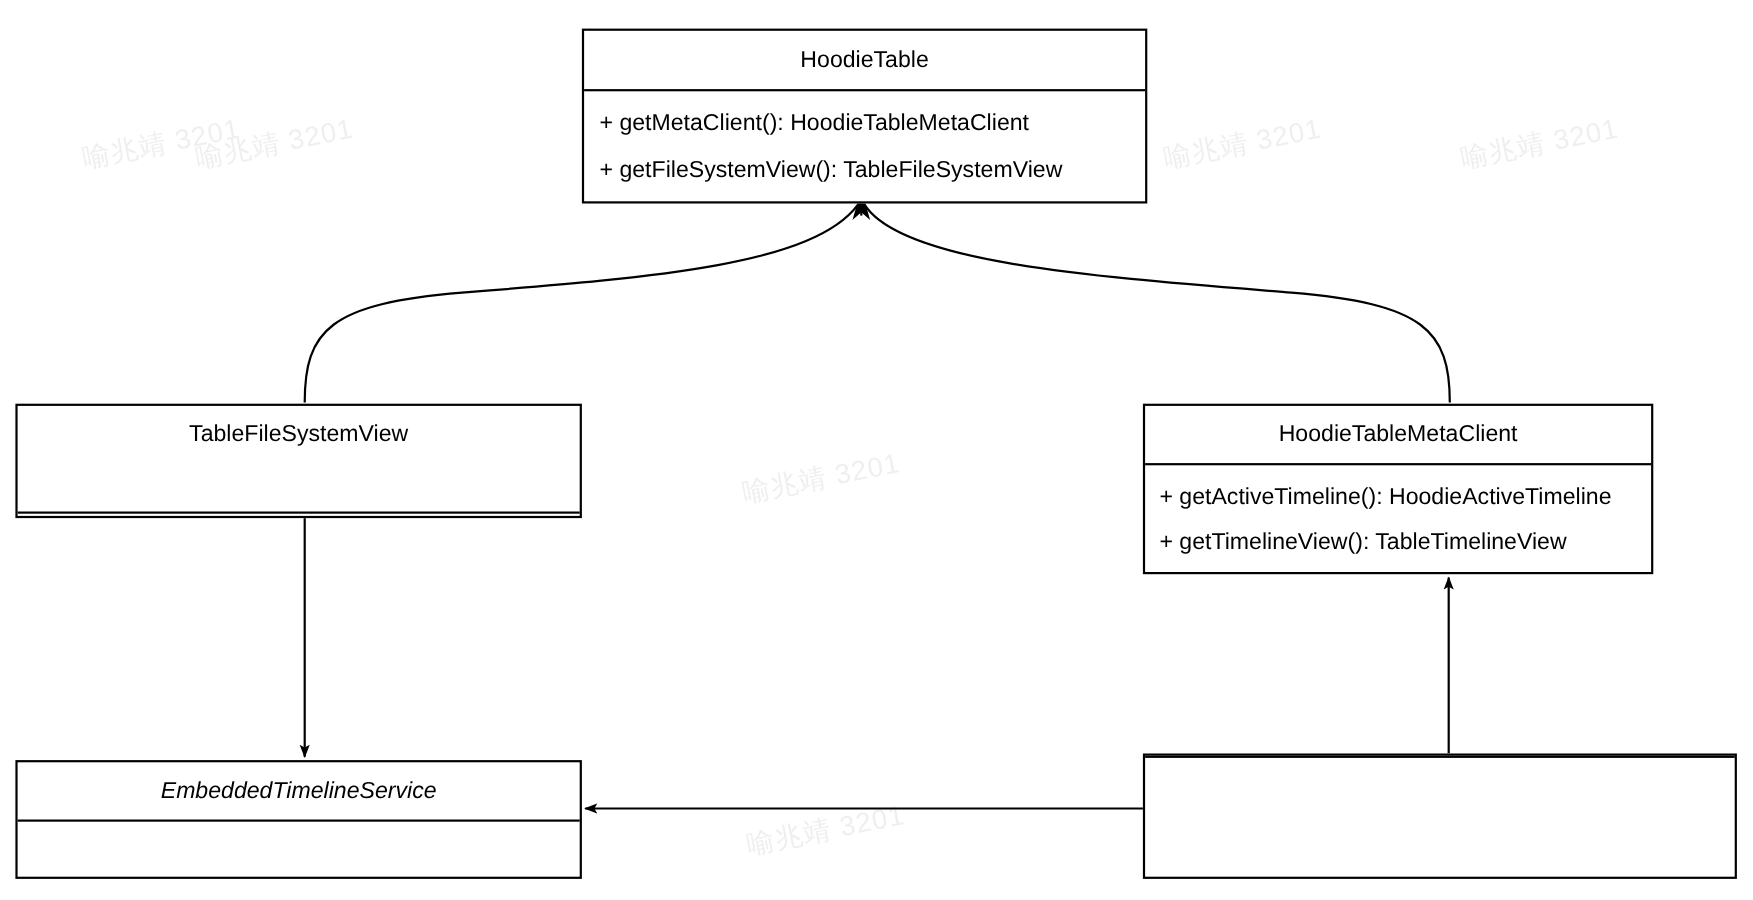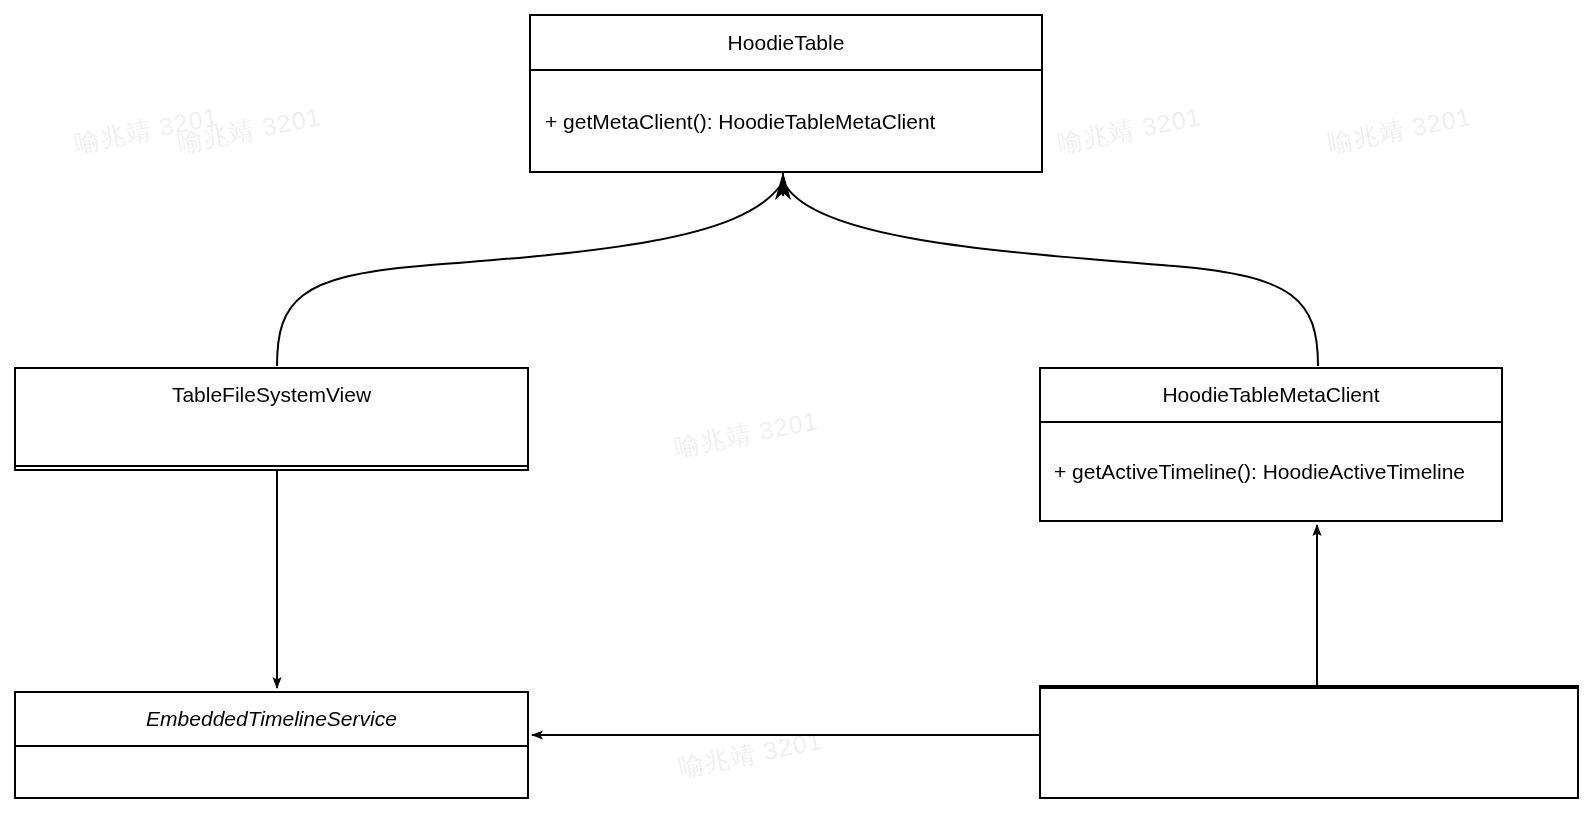--- a/index.html
+++ b/index.html
@@ -77,21 +77,21 @@
   .uml-member {
     font-size: 21px;
     color: #000000;
     padding: 0 14px;
     line-height: 1.0;
     white-space: nowrap;
   }
   .uml-members.empty { display: block; }
 
   
-  #box-hoodie-table        { left: 529px;  top: 14px;  width: 514px; height: 159px; }
+  #box-hoodie-table        { left: 529px;  top: 26px;  width: 514px; height: 159px; }
   #box-hoodie-table .uml-header { height: 53px; }
   #box-hoodie-table .uml-member { padding-top: 11px; padding-bottom: 11px; }
 
   #box-table-file-system-view { left: 14px; top: 367px; width: 515px; height: 104px; gap: 44px; }
   #box-table-file-system-view .uml-header { height: 52px; }
 
   #box-hoodie-table-meta-client { left: 1039px; top: 367px; width: 464px; height: 155px; }
   #box-hoodie-table-meta-client .uml-header { height: 52px; }
   #box-hoodie-table-meta-client .uml-member { padding-top: 10px; padding-bottom: 10px; padding-left: 13px; }
 
@@ -142,32 +142,34 @@
 
     <line x1="1317" y1="685" x2="1317" y2="525" stroke="#000000" stroke-width="2" marker-end="url(#arrow-solid)"></line>
 
     <line x1="1040" y1="735" x2="532" y2="735" stroke="#000000" stroke-width="2" marker-end="url(#arrow-solid)"></line>
   </svg>
 
   <div class="uml-class" id="box-hoodie-table">
     <div class="uml-header">HoodieTable</div>
     <div class="uml-members">
       <div class="uml-member">+ getMetaClient(): HoodieTableMetaClient</div>
+      <div class="uml-member">+ getFileSystemView(): TableFileSystemView</div>
     </div>
   </div>
 
   <div class="uml-class" id="box-table-file-system-view">
     <div class="uml-header">TableFileSystemView</div>
     <div class="uml-members empty"></div>
   </div>
 
   <div class="uml-class" id="box-hoodie-table-meta-client">
     <div class="uml-header">HoodieTableMetaClient</div>
     <div class="uml-members">
       <div class="uml-member">+ getActiveTimeline(): HoodieActiveTimeline</div>
+      <div class="uml-member">+ getTimelineView(): TableTimelineView</div>
     </div>
   </div>
 
   <div class="uml-class" id="box-embedded-timeline-service">
     <div class="uml-header">EmbeddedTimelineService</div>
     <div class="uml-members empty"></div>
   </div>
 
   <div class="uml-class" id="box-table-timeline-view">
     <div class="uml-members empty"></div>

